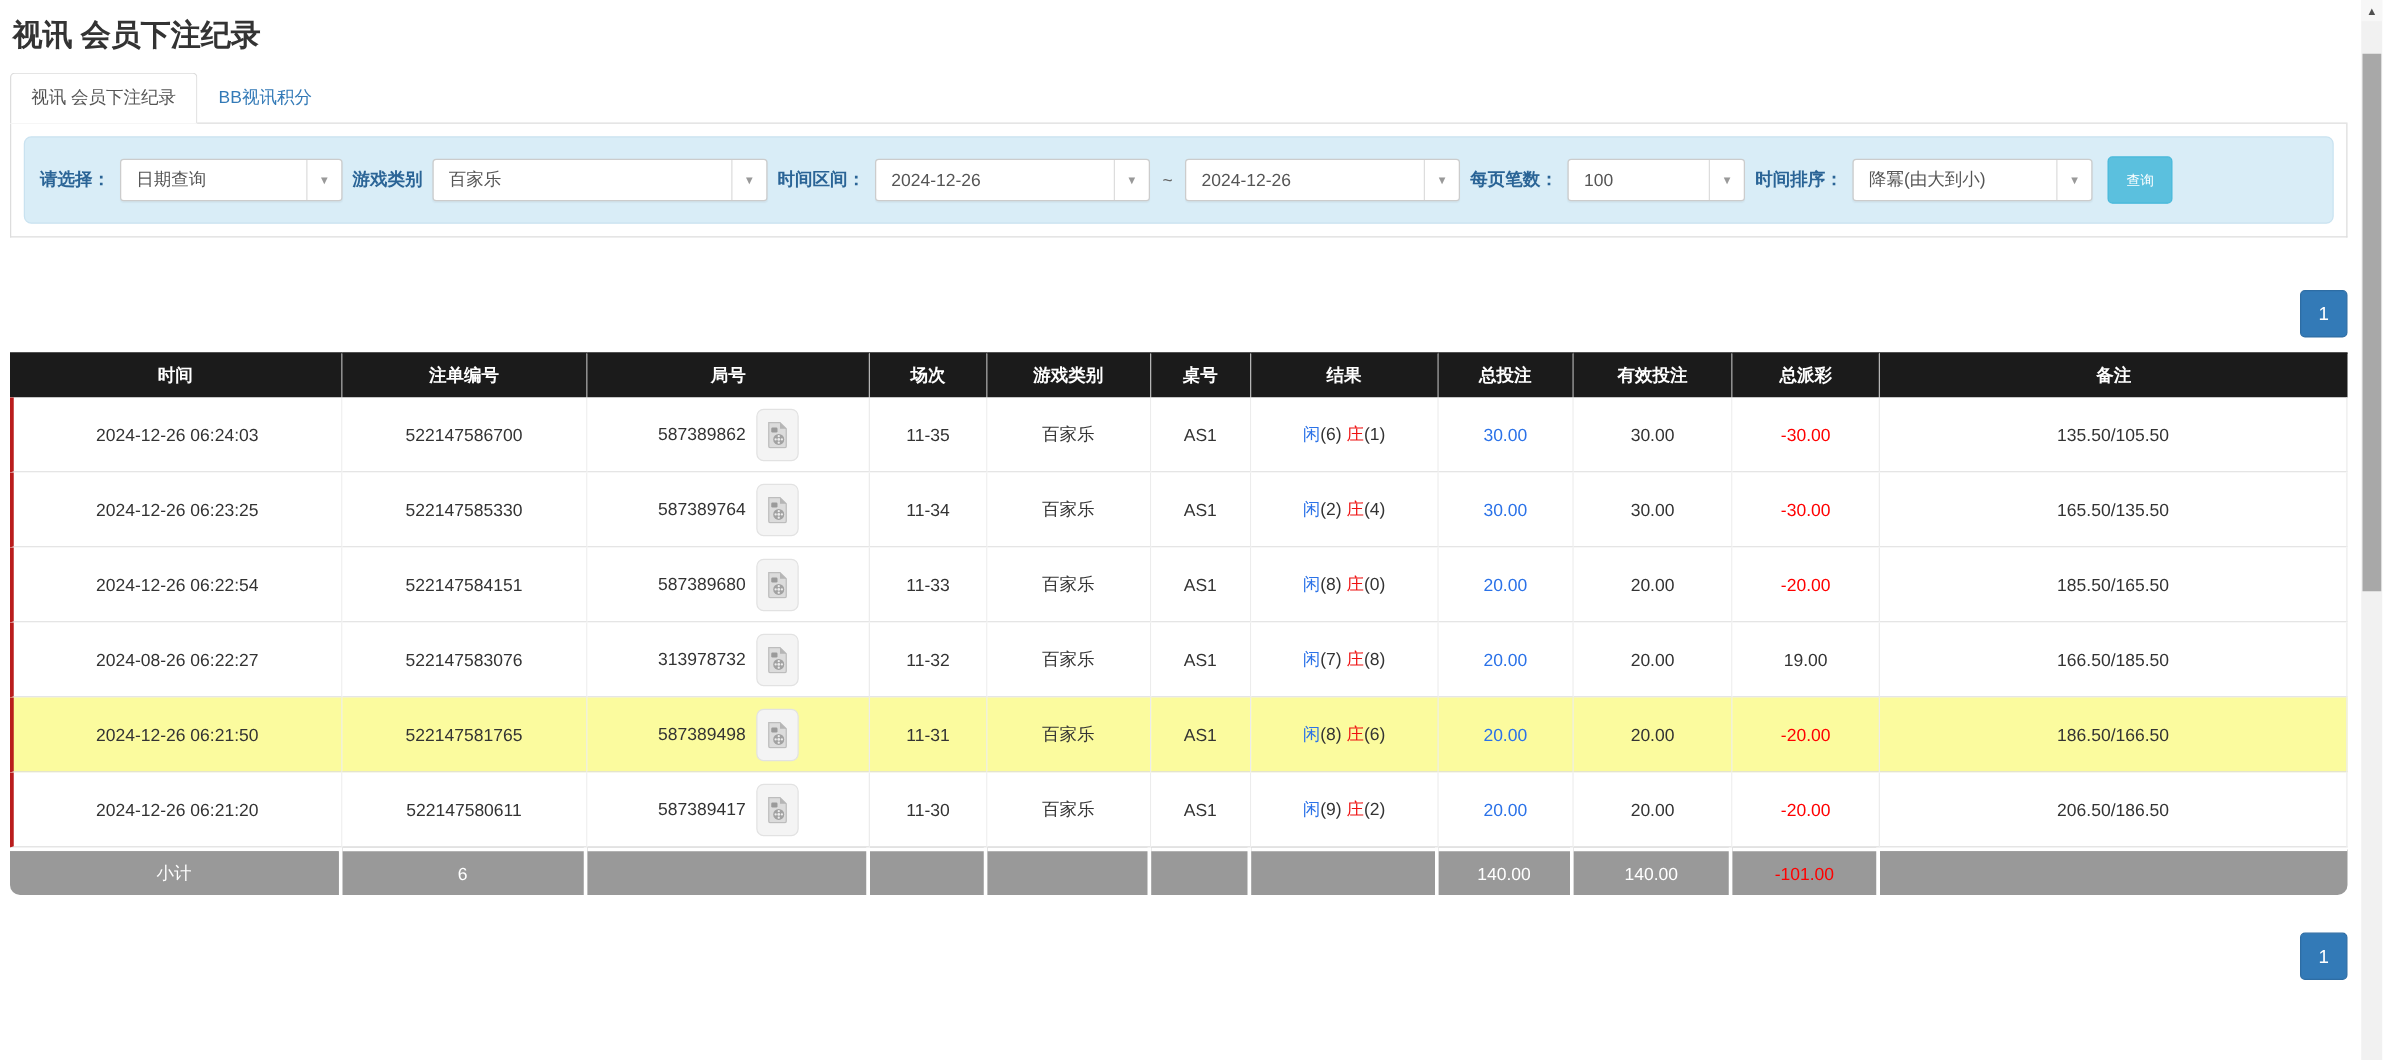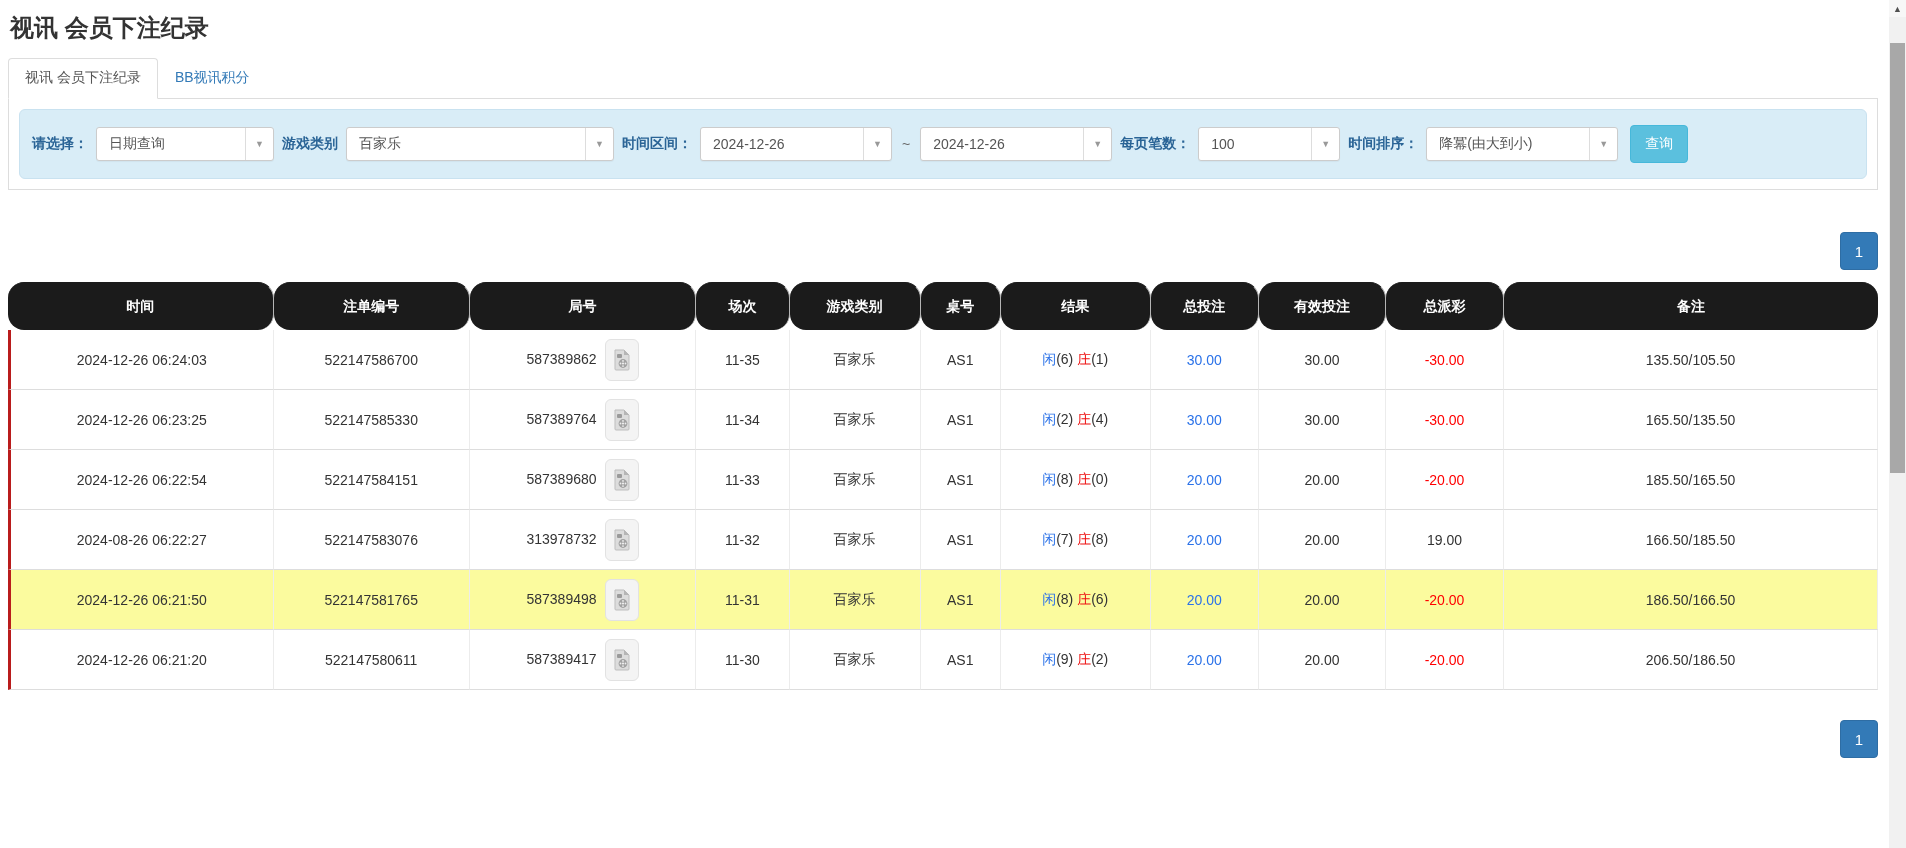--- a/index.html
+++ b/index.html
@@ -27,25 +27,25 @@
     padding:15px 12px; display:flex; align-items:center; gap:8px; flex-wrap:nowrap;
   }
   .filter-label { color:#2a6496; font-weight:bold; font-size:14px; white-space:nowrap; }
   .tilde { color:#666; font-size:14px; padding:0 2px; }
   .sel {
     display:inline-flex; align-items:stretch; background:#fff; border:1px solid #ccc;
     border-radius:3px; height:34px; cursor:pointer; box-shadow:0 1px 1px rgba(0,0,0,.04);
   }
   .sel .val { padding:0 12px; display:flex; align-items:center; color:#555; font-size:14px; flex:1; white-space:nowrap; overflow:hidden; }
   .sel .caret { width:28px; border-left:1px solid #ddd; display:flex; align-items:center; justify-content:center; color:#999; font-size:9px; }
-  .w-qtype { width:178px; } .w-game { width:268px; } .w-date { width:192px; }
+  .w-qtype { width:178px; } .w-game { width:268px; } .w-date { width:220px; }
   .w-size { width:142px;gap:47px; } .w-sort { width:192px; }
   .search-btn {
     height:38px; padding:0 14px; background:#5bc0de; border:1px solid #46b8da;
-    color:#fff; font-size:14px; border-radius:4px; cursor:pointer; margin-left:4px;
+    color:#fff; font-size:11px; border-radius:4px; cursor:pointer; margin-left:4px;
   }
 
   
   .summary-bar {
     margin-top:8px; background:#dff0d8; border:1px solid #d6e9c6; border-radius:4px;
     padding:12px 22px; display:flex; justify-content:space-between; align-items:center;
     font-size:14px;
   }
   .summary-left { color:#3c763d; }
   .summary-right { color:#f00; }
@@ -55,22 +55,22 @@
   .pager-bottom { display:flex; justify-content:flex-end; margin-top:30px; }
   .page-btn {
     min-width:38px; height:38px; background:#337ab7; border:1px solid #2e6da4;
     color:#fff; font-size:15px; border-radius:4px; display:flex;
     align-items:center; justify-content:center; cursor:pointer;
   }
 
   
   table.records { width:100%; border-collapse:separate; border-spacing:0; table-layout:fixed; font-size:14px; }
   thead th {
-    background:#1b1b1b; color:#fff; font-weight:bold; height:48px; text-align:center;
-    border-right:1px solid #b5b5b5; border-top:1px solid #1b1b1b; overflow:hidden;border-radius:16px;
+    background:#1b1b1b; color:#fff; font-weight:bold; height:36px; text-align:center;
+    border-right:1px solid #b5b5b5; border-top:1px solid #1b1b1b; overflow:hidden;
   }
   thead th:last-child { border-right:none; }
   tbody td {
     height:60px; text-align:center; background:#fff;
     border-bottom:1px solid #ddd; border-right:1px solid #ececec; overflow:hidden;
   }
   tbody td:first-child { border-left:3px solid #b91c1c; }
   tbody tr.highlight td { background:#fbfb9e; }
   .player { color:#2b72e8; }
   .banker { color:#ee1111; }
@@ -334,20 +334,33 @@
     <td>百家乐</td>
     <td>AS1</td>
     <td><span class="player">闲</span><span>(9)</span> <span class="banker">庄</span><span>(2)</span></td>
     <td><a class="bet-link">20.00</a></td>
     <td>20.00</td>
     <td class="payout neg">-20.00</td>
     <td>206.50/186.50</td>
   </tr>
       </tbody>
     <tfoot id="table-foot">
+        <tr>
+    <td>小计</td>
+    <td>6</td>
+    <td></td>
+    <td></td>
+    <td></td>
+    <td></td>
+    <td></td>
+    <td>140.00</td>
+    <td>140.00</td>
+    <td class="f-payout">-101.00</td>
+    <td></td>
+  </tr>
       </tfoot>
   </table>
 
   <div class="pager-bottom">
     <div class="page-btn">1</div>
   </div>
 </div>
 
 <div class="scrollbar">
   <div class="scroll-up">▲</div>

